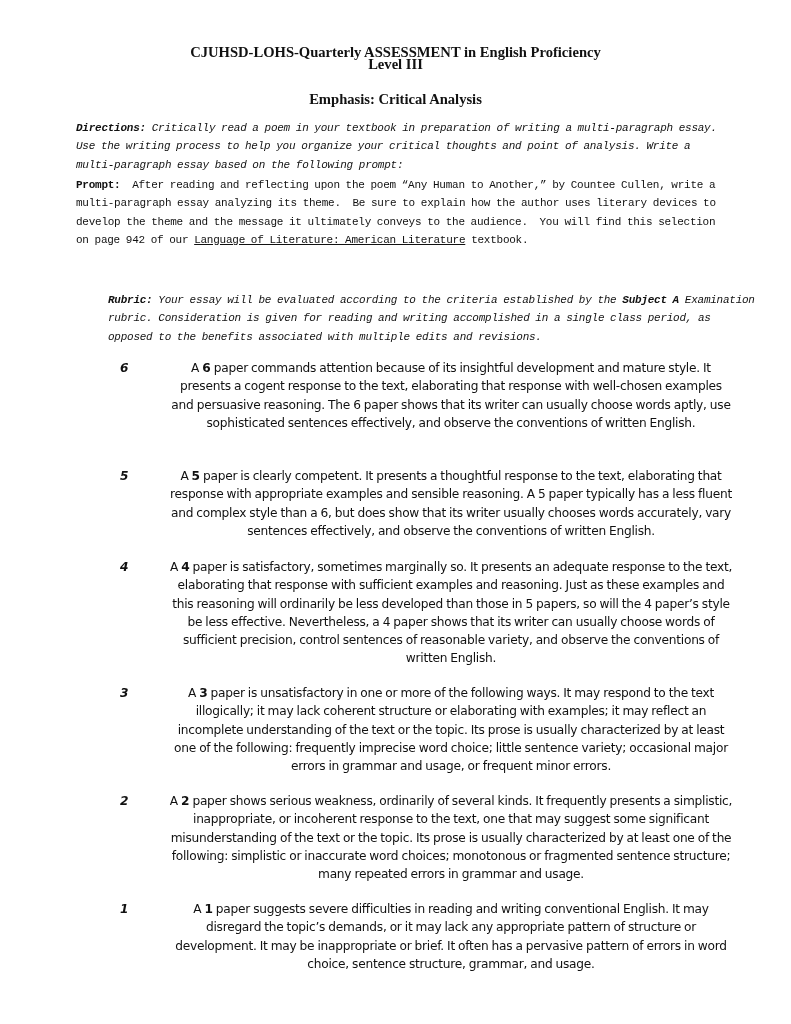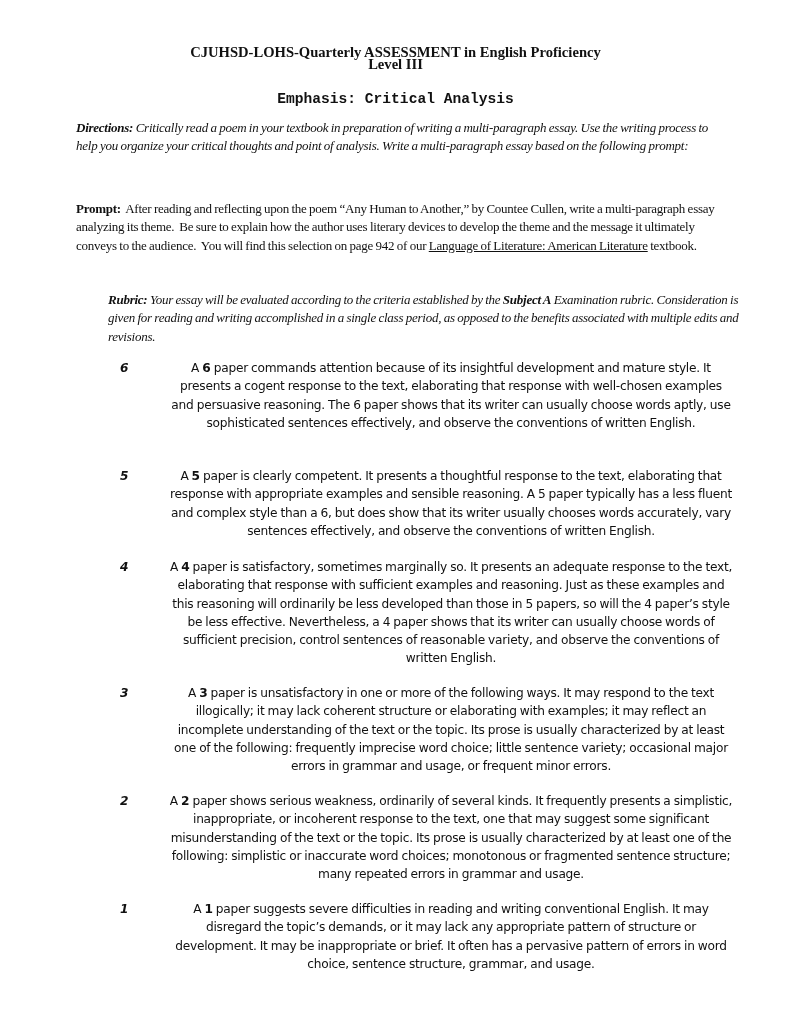--- a/index.html
+++ b/index.html
@@ -25,36 +25,36 @@
     left: 0;
     width: 791px;
     text-align: center;
     font-family: "Liberation Serif", serif;
     font-weight: bold;
     font-size: 14.6px;
     line-height: 17px;
   }
   .t1 { top: 44px; }
   .t2 { top: 56px; }
-  .t3 { top: 91px; font-family: Liberation Mono, monospace; }
+  .t3 { top: 91px; }
   .para {
     position: absolute;
     left: 76px;
     width: 650px;
-    font-family: Liberation Serif, serif;
-    font-size: 13px;
+    font-family: Liberation Mono, monospace;
+    font-size: 11px;
     line-height: 18.3px;
     letter-spacing: -0.25px;
     word-spacing: -0.5px;
   }
   .italic { font-style: italic; }
   .bold { font-weight: bold; }
   .u { text-decoration: underline; }
   .directions { top: 119px; }
-  .prompt { top: 200px; }
+  .prompt { top: 176px; }
   .rubric { top: 291px; margin-left: 32px; }
   .score-row {
     position: absolute;
     left: 120px;
     width: 610px;
     font-family: "DejaVu Sans", sans-serif;
     font-size: 12.2px;
     line-height: 18.3px;
     letter-spacing: -0.25px;
     word-spacing: -0.5px;

